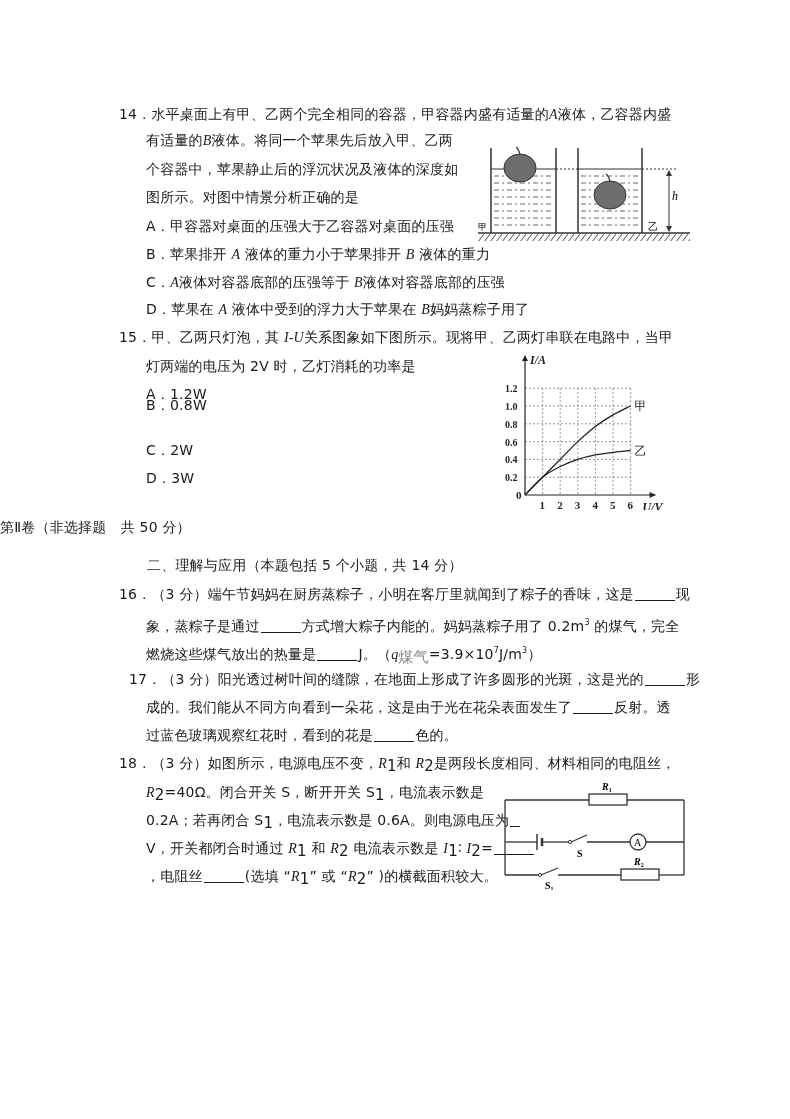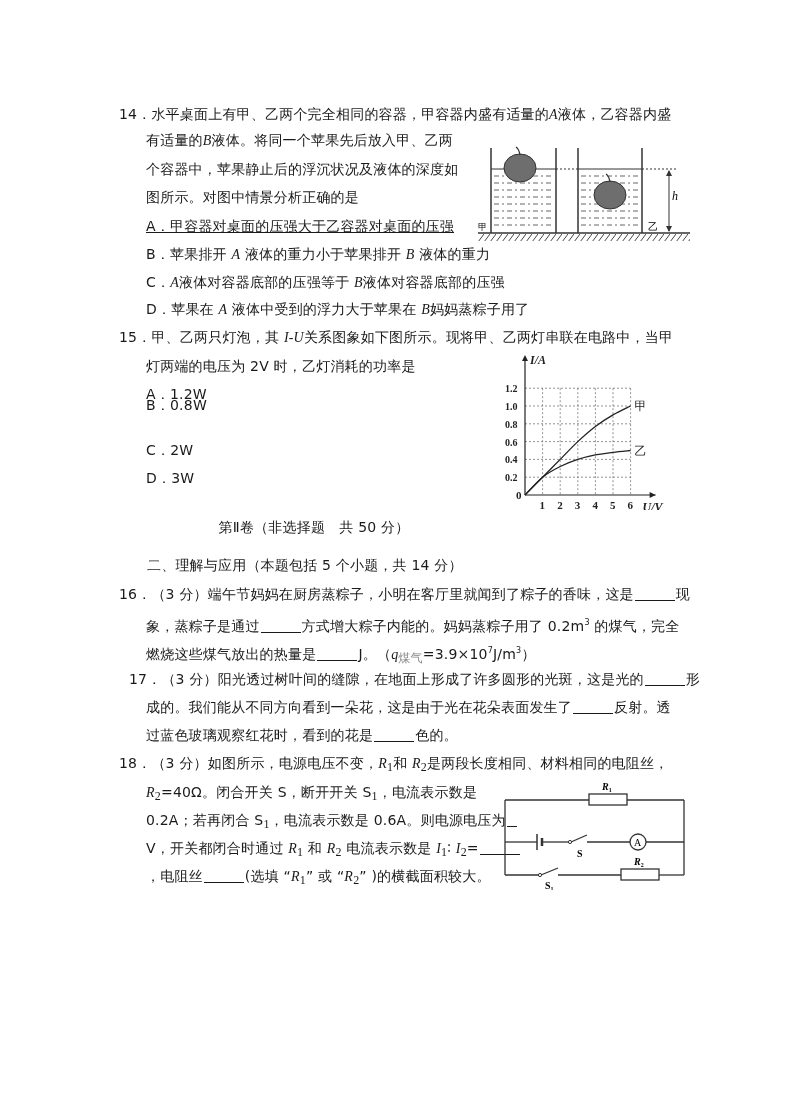--- a/index.html
+++ b/index.html
@@ -1,39 +1,39 @@
 <!DOCTYPE html>
 <html><head>
 <meta charset="utf-8">
 <style>
   html, body { margin:0; padding:0; background:#ffffff; }
   body { width:790px; height:1119px; position:relative; overflow:hidden;
          font-family:"DejaVu Sans", "Liberation Sans", sans-serif; color:#1a1a1a; }
   .line { position:absolute; font-size:14px; line-height:18px; white-space:nowrap; letter-spacing:0.2px; }
   .it { font-family:"Liberation Serif", serif; font-style:italic; }
-  .sub { font-size:12px; vertical-align:-3px;font-family:Liberation Serif, serif; }
+  .sub { font-size:15px; vertical-align:-3px; }
   .sup { font-size:8px; vertical-align:6px; }
   .blank { display:inline-block; border-bottom:1px solid #1a1a1a; width:40px; height:14px; vertical-align:-2px; margin:0 1px; }
   .blank.short { width:10px; }
-  .center { left:0; width:628px; text-align:center; }
+  .center { left:0; width:628px; text-align:left; }
   svg text { font-family:"Liberation Serif", serif; }
 </style>
 </head>
 <body>
 
 <div class="line" style="left:119px;top:105px;">
   <span>14．</span><span>水平桌面上有甲、乙两个完全相同的容器，甲容器内盛有适量的</span><span class="it">A</span><span>液体，乙容器内盛</span>
 </div>
 <div class="line" style="left:146px;top:131px;">
   <span>有适量的</span><span class="it">B</span><span>液体。将同一个苹果先后放入甲、乙两</span>
 </div>
 <div class="line" style="left:146px;top:160px;">个容器中，苹果静止后的浮沉状况及液体的深度如</div>
 <div class="line" style="left:146px;top:188px;">图所示。对图中情景分析正确的是</div>
 
-<div class="line" style="left:146px;top:217px;text-decoration:underline;">
+<div class="line" style="left:146px;top:217px;">
   <span>A．</span><span>甲容器对桌面的压强大于乙容器对桌面的压强</span>
 </div>
 <div class="line" style="left:146px;top:245px;">
   <span>B．</span><span>苹果排开 </span><span class="it">A</span><span> 液体的重力小于苹果排开 </span><span class="it">B</span><span> 液体的重力</span>
 </div>
 <div class="line" style="left:146px;top:273px;">
   <span>C．</span><span></span><span class="it">A</span><span>液体对容器底部的压强等于 </span><span class="it">B</span><span>液体对容器底部的压强</span>
 </div>
 <div class="line" style="left:146px;top:300px;">
   <span>D．</span><span>苹果在 </span><span class="it">A</span><span> 液体中受到的浮力大于苹果在 </span><span class="it">B</span><span>妈妈蒸粽子用了</span>

